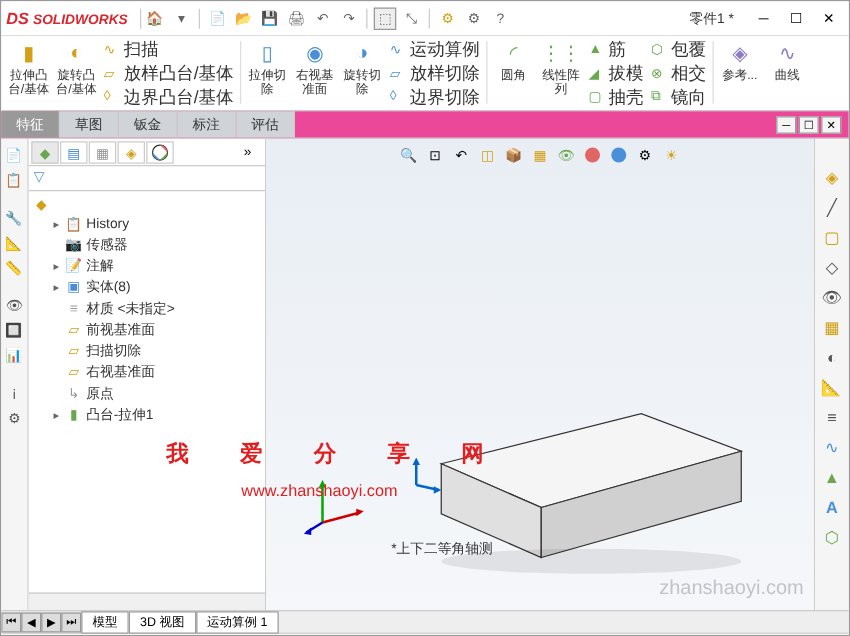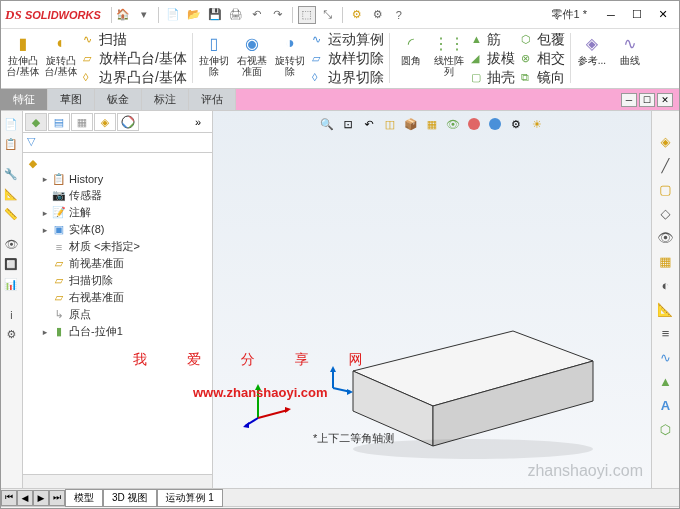--- a/index.html
+++ b/index.html
@@ -1,35 +1,35 @@
 <!DOCTYPE html>
 <html><head>
 <meta charset="utf-8">
 <style>
 *{margin:0;padding:0;box-sizing:border-box;font-family:"Microsoft YaHei",Arial,sans-serif;font-size:11px;}
 body{width:680px;height:509px;background:#fff;overflow:hidden;position:relative;border:1px solid #999;}
 .title-bar{height:28px;background:#fff;display:flex;align-items:center;padding:0 4px;border-bottom:1px solid #ddd;}
 .logo{color:#d9272e;font-weight:bold;font-size:12px;font-style:italic;margin-right:8px;}
-.logo-ds{font-size:13px;font-family:Liberation Serif, serif;}
+.logo-ds{font-size:13px;}
 .title-icons{display:flex;gap:3px;align-items:center;}
 .title-icons span{width:18px;height:18px;display:flex;align-items:center;justify-content:center;cursor:pointer;color:#666;}
 .title-sep{width:1px;height:16px;background:#ccc;margin:0 2px;}
 .doc-name{margin-left:auto;margin-right:8px;color:#333;}
 .win-controls{display:flex;gap:2px;margin-left:4px;}
 .win-controls span{width:24px;height:20px;display:flex;align-items:center;justify-content:center;cursor:pointer;}
 .ribbon{height:60px;background:#fff;border-bottom:1px solid #ccc;display:flex;padding:2px 4px;gap:2px;}
 .rib-big{display:flex;flex-direction:column;align-items:center;cursor:pointer;width:36px;}
 .rib-big .ico{width:24px;height:24px;display:flex;align-items:center;justify-content:center;font-size:16px;}
 .rib-big .lbl{font-size:10px;text-align:center;line-height:11px;color:#333;}
 .rib-sml{display:flex;align-items:center;gap:2px;cursor:pointer;height:18px;padding:0 2px;}
 .rib-sml .ico{width:14px;height:14px;}
 .rib-sml .lbl{font-size:14px;color:#333;}
 .rib-col{display:flex;flex-direction:column;gap:1px;}
 .rib-sep{width:1px;height:50px;background:#ddd;margin:2px 1px;}
-.tabs{height:22px;background:#f9a8d4;display:flex;border-bottom:1px solid #ccc;}
+.tabs{height:22px;background:#ec4899;display:flex;border-bottom:1px solid #ccc;}
 .tab{padding:3px 12px;cursor:pointer;color:#333;border-right:1px solid #ccc;}
 .tab.active{background:#d0d4d8;}
 .tab.first{background:#999;color:#fff;}
 .doc-close{position:absolute;right:6px;top:92px;display:flex;gap:2px;}
 .doc-close span{width:16px;height:14px;border:1px solid #999;display:flex;align-items:center;justify-content:center;cursor:pointer;font-size:9px;background:#f5f5f5;}
 .main{display:flex;height:377px;}
 .side-toolbar{width:22px;background:#f5f5f5;border-right:1px solid #ccc;display:flex;flex-direction:column;gap:2px;padding-top:4px;align-items:center;}
 .side-toolbar span{width:18px;height:18px;display:flex;align-items:center;justify-content:center;cursor:pointer;color:#555;}
 .side-sep{height:8px;}
 .panel{width:190px;background:#fff;border-right:1px solid #ccc;display:flex;flex-direction:column;}
@@ -46,22 +46,22 @@
 .tree-child{margin-left:14px;}
 .panel-scroll{height:14px;background:#f0f0f0;border-top:1px solid #ccc;}
 .viewport{flex:1;background:linear-gradient(180deg,#e8eef4 0%,#f5f7fa 100%);position:relative;}
 .view-tools{position:absolute;top:4px;left:50%;transform:translateX(-50%);display:flex;gap:3px;}
 .view-tools span{width:18px;height:18px;display:flex;align-items:center;justify-content:center;cursor:pointer;}
 .right-toolbar{width:28px;background:#f5f5f5;border-left:1px solid #ccc;display:flex;flex-direction:column;gap:4px;padding-top:20px;align-items:center;}
 .right-toolbar span{width:20px;height:20px;display:flex;align-items:center;justify-content:center;cursor:pointer;color:#555;font-size:13px;}
 .block3d{position:absolute;top:200px;left:120px;}
 .triad{position:absolute;bottom:60px;left:30px;}
 .view-label{position:absolute;bottom:42px;left:100px;font-size:11px;color:#333;}
-.watermark{position:absolute;top:240px;left:-80px;font-size:14px;color:#e02020;font-weight:normal;letter-spacing:18px;}
-.watermark-url{position:absolute;top:274px;left:-20px;font-size:13px;color:#e02020;font-weight:bold;}
+.watermark{position:absolute;top:240px;left:-80px;font-size:18px;color:#e02020;font-weight:bold;letter-spacing:18px;}
+.watermark-url{position:absolute;top:274px;left:-20px;font-size:13px;color:#e02020;font-weight:normal;}
 .watermark2{position:absolute;bottom:8px;right:8px;font-size:16px;color:#c0c4c8;}
 .bottom-tabs{height:18px;background:#eee;border-top:1px solid #ccc;display:flex;align-items:center;}
 .bottom-tabs .bt-nav{display:flex;}
 .bottom-tabs .bt-nav span{width:16px;height:16px;border:1px solid #999;display:flex;align-items:center;justify-content:center;cursor:pointer;font-size:9px;background:#ddd;}
 .bottom-tabs .bt-tab{padding:1px 8px;border:1px solid #999;background:#fff;cursor:pointer;font-size:10px;}
 .status{height:18px;background:#f5f5f5;border-top:1px solid #ccc;display:flex;align-items:center;padding:0 4px;font-size:10px;color:#333;}
 .status span{margin-right:20px;}
 svg{display:block;}
 </style>
 </head>

